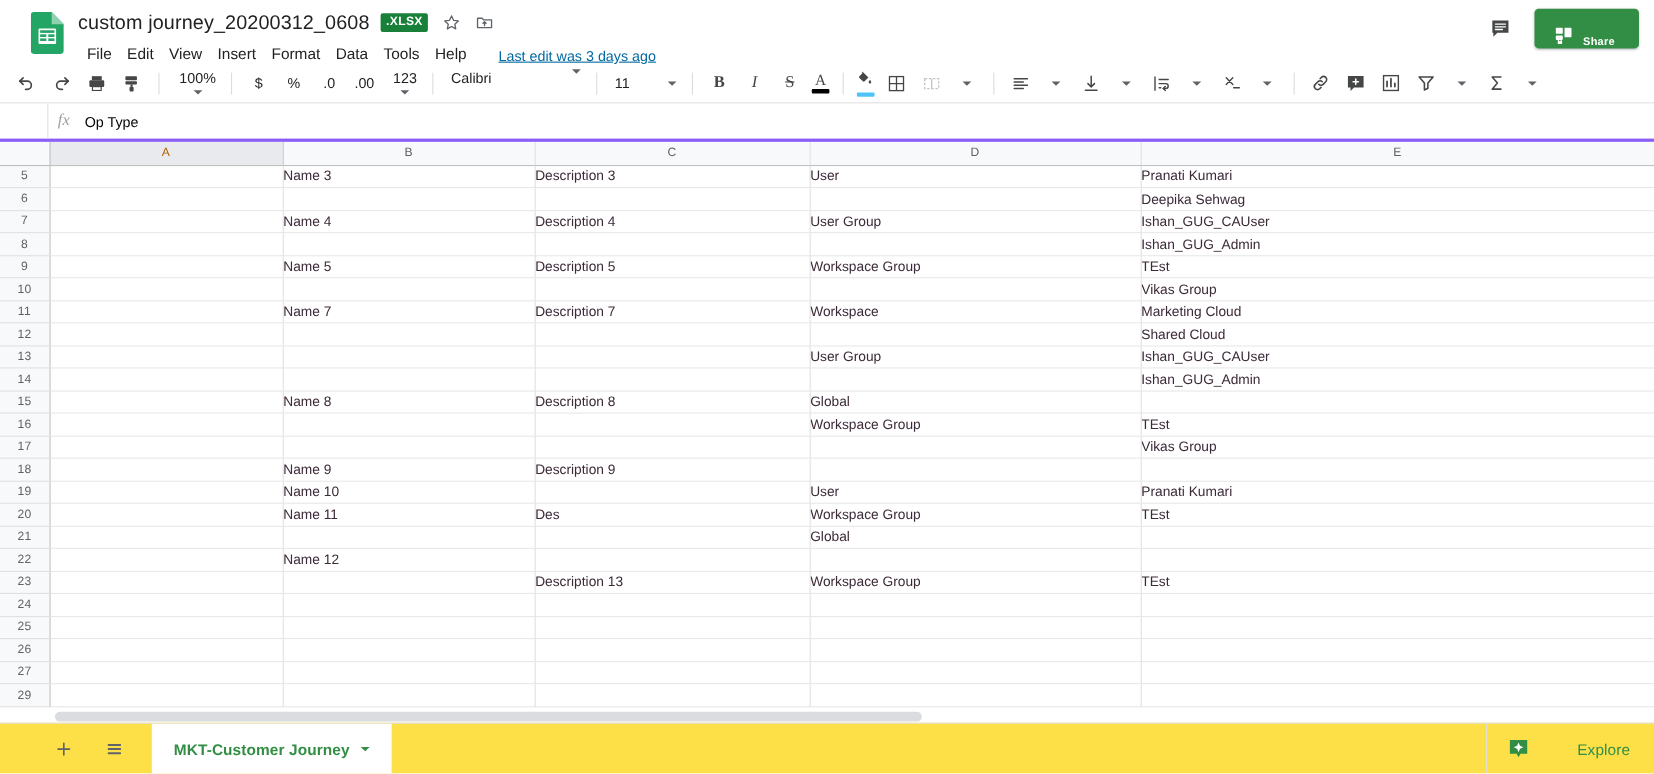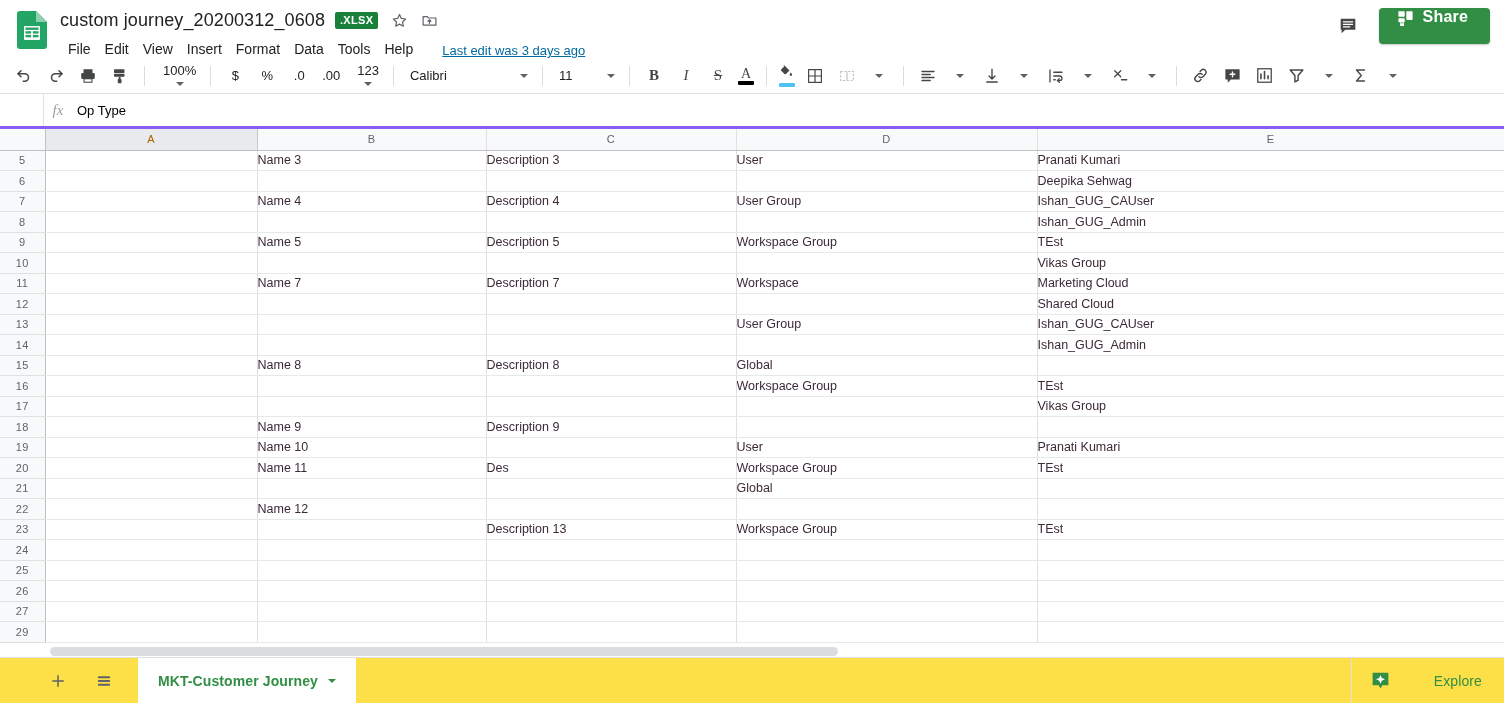--- a/index.html
+++ b/index.html
@@ -17,20 +17,21 @@
   }
 
   
   .topbar {
     position: relative;
     height: 57px;
     display: flex;
     align-items: flex-start;
     padding: 6px 14px 0 14px;
     box-sizing: border-box;
+    margin-left: 11px;
   }
   .doc-logo {
     width: 36px;
     height: 44px;
     margin-top: 2px;
     margin-right: 10px;
     flex: 0 0 auto;
     display: flex;
     align-items: center;
     justify-content: center;
@@ -105,28 +106,28 @@
     align-items: center;
     gap: 18px;
   }
   .comment-btn {
     width: 26px; height: 26px;
     display: flex; align-items: center; justify-content: center;
     color: #444746;
   }
   .share-btn {
     display: flex;
-    align-items: flex-start;
+    align-items: flex-end;
     gap: 8px;
     background: #318e44;
     color: #ffffff;
     border-radius: 4px;
     padding: 0 22px 0 17px;
     height: 36px;
-    font-size: 16px;
+    font-size: 10px;
     font-weight: bold;
     letter-spacing: .2px;
     box-shadow: 0 1px 2px rgba(60,64,67,.3);
   }
 
   
   .toolbar {
     height: 36px;
     display: flex;
     align-items: center;
@@ -154,21 +155,21 @@
     flex: 0 0 auto;
   }
   .tb-zoom {
     display: flex; align-items: center; gap: 4px;
     font-size: 13px; color: #222;
     padding: 0 6px 0 10px; height: 26px; flex-direction: column;
   }
   .tb-zoom .caret { color: #5f6368; }
   .tb-text { font-size: 13px; color: #222; }
   .tb-font {
-    display: flex; align-items: center;
+    display: flex; align-items: flex-start;
     width: 118px; height: 26px; padding-left: 8px;
     font-size: 13px; color: #222;
     justify-content: space-between; padding-right: 6px;
   }
   .tb-size {
     display: flex; align-items: center;
     width: 56px; height: 26px; padding-left: 8px;
     font-size: 13px; color: #222;
     justify-content: space-between; padding-right: 6px;
   }

